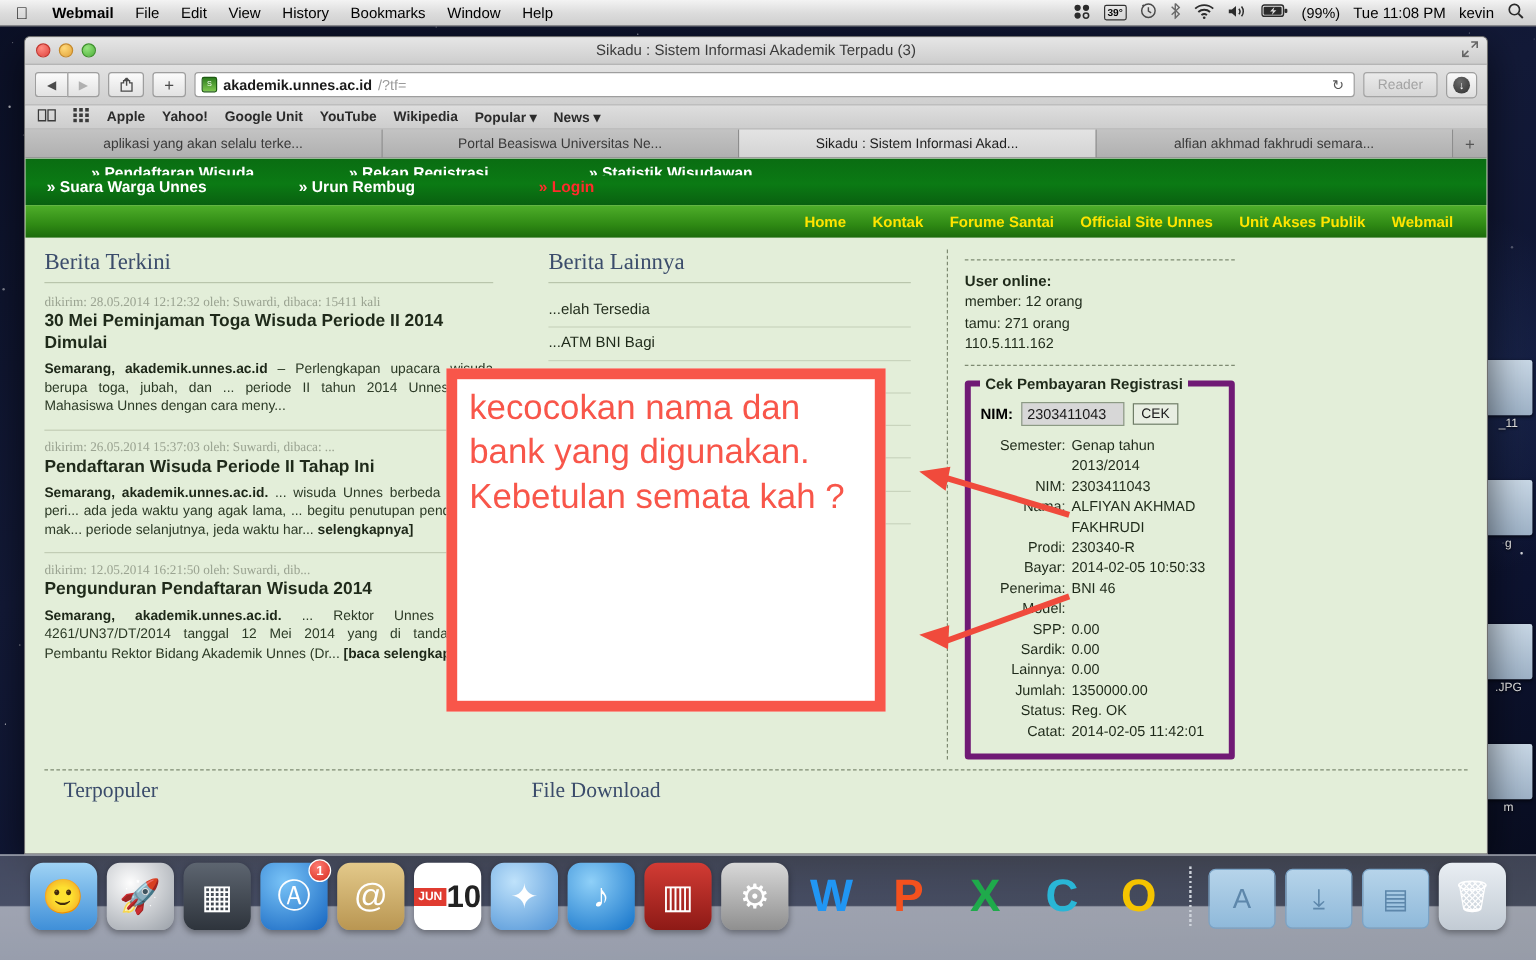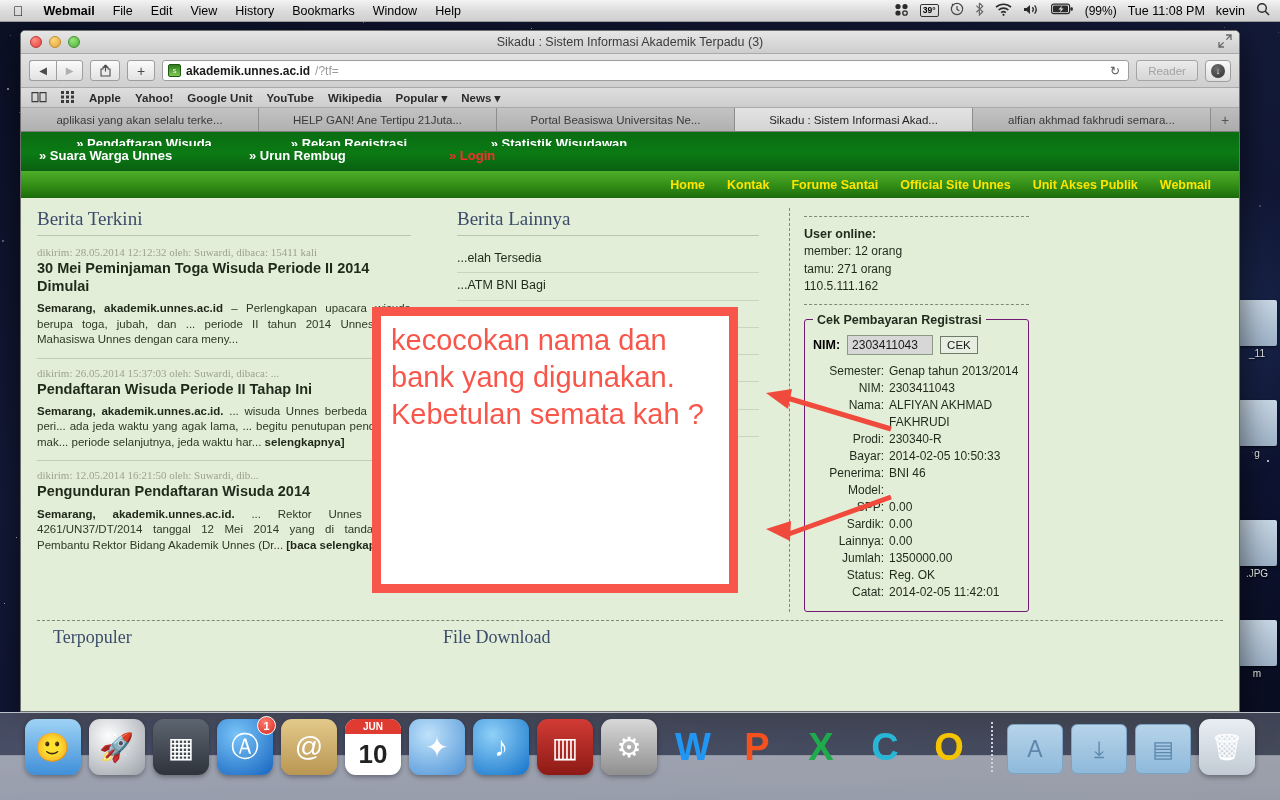--- a/index.html
+++ b/index.html
@@ -180,21 +180,21 @@
   .other-item { font-size: 12.5px; color: #1f2a1a; padding: 4px 0 6px;
     border-bottom: 1px solid #c9d4bd; line-height: 1.3; }
   .other-meta { font-family:"Liberation Serif", serif; font-size: 10.5px; color:#9aa391; }
   .arsip { font-size: 12.5px; font-weight: bold; color: #8a5a1b; padding-top: 10px; }
 
   .side-block { font-size: 12px; color:#1f2a1a; line-height: 1.45; }
   .side-block b { font-size: 12.5px; }
   .dash { border-top: 1px dashed #7e8a72; margin: 8px 0; }
 
   fieldset.cek {
-    border: 1px solid #701a75; border-radius: 3px; padding: 5px 8px 10px;
+    border: 5px solid #701a75; border-radius: 3px; padding: 5px 8px 10px;
     margin-top: 4px;
   }
   fieldset.cek legend { font-size: 12.5px; font-weight: bold; color:#1f2a1a; padding: 0 4px; }
   .nim-row { display:flex; align-items:center; gap: 7px; padding: 3px 0 8px; }
   .nim-lbl { font-size: 12.5px; font-weight: bold; }
   .nim-input { background:#d7d7d7; border:1px solid #8c9a84; font-size:12px;
     padding: 2px 4px; width: 86px; color:#1a1a1a; font-family:"Liberation Sans",sans-serif; }
   .cek-btn { background:#e8eee2; border:1px solid #6f7d67; font-size:11.5px;
     padding: 2px 6px; color:#1a1a1a; font-family:"Liberation Sans",sans-serif; }
   .det { display:flex; font-size: 12px; color:#1f2a1a; line-height: 1.42; }
@@ -548,21 +548,20 @@
     <span>Yahoo!</span>
     <span>Google Unit</span>
     <span>YouTube</span>
     <span>Wikipedia</span>
     <span>Popular ▾</span>
     <span>News ▾</span>
   </div>
 
   <div id="tabbar">
       <div class="tab">aplikasi yang akan selalu terke...</div>
-      <div class="tab">HELP GAN! Ane Tertipu 21Juta...</div>
       <div class="tab">Portal Beasiswa Universitas Ne...</div>
       <div class="tab active">Sikadu : Sistem Informasi Akad...</div>
       <div class="tab">alfian akhmad fakhrudi semara...</div>
       <div class="tab-new">+</div>
     </div>
 
   <div id="page">
 
     <div class="nav-top">
       <div class="nav-row nav-clip">
@@ -746,21 +745,21 @@
     <div class="dk" style="background: linear-gradient(rgb(93, 101, 112), rgb(46, 52, 60));">
       <span>▦</span>
     </div>
     <div class="dk" style="background: radial-gradient(circle at 35% 28%, rgb(121, 195, 247), rgb(21, 101, 192));">
       <span>Ⓐ</span>
       <span class="badge">1</span>
     </div>
     <div class="dk" style="background: linear-gradient(rgb(227, 201, 138), rgb(185, 150, 82));">
       <span>@</span>
     </div>
-    <div class="dk" style="background: linear-gradient(rgb(255, 255, 255) 0%, rgb(255, 255, 255) 100%); flex-direction: column; padding: 0px; overflow: hidden;">
+    <div class="dk" style="background: linear-gradient(rgb(255, 255, 255) 0%, rgb(255, 255, 255) 100%); flex-direction: row; padding: 0px; overflow: hidden;">
       <div style="background: rgb(224, 59, 48); color: rgb(255, 255, 255); font-size: 10px; width: 100%; text-align: center; line-height: 15px; font-weight: bold;">JUN</div>
       <div style="color: rgb(34, 34, 34); font-size: 26px; font-weight: bold; flex: 1 1 0%; display: flex; align-items: center; justify-content: center;">10</div>
     </div>
     <div class="dk" style="background: radial-gradient(circle at 35% 28%, rgb(191, 226, 251), rgb(79, 147, 214));">
       <span>✦</span>
     </div>
     <div class="dk" style="background: radial-gradient(circle at 35% 28%, rgb(143, 208, 248), rgb(20, 115, 201));">
       <span>♪</span>
     </div>
     <div class="dk" style="background: linear-gradient(rgb(210, 59, 52), rgb(141, 26, 22));">

